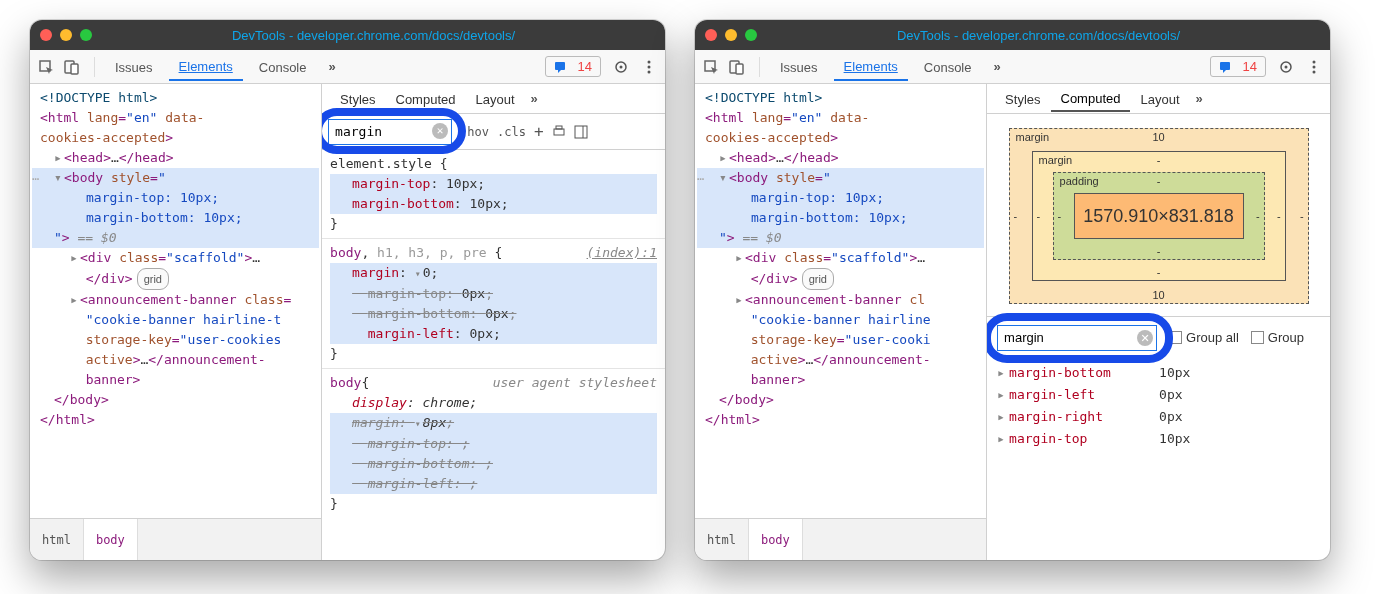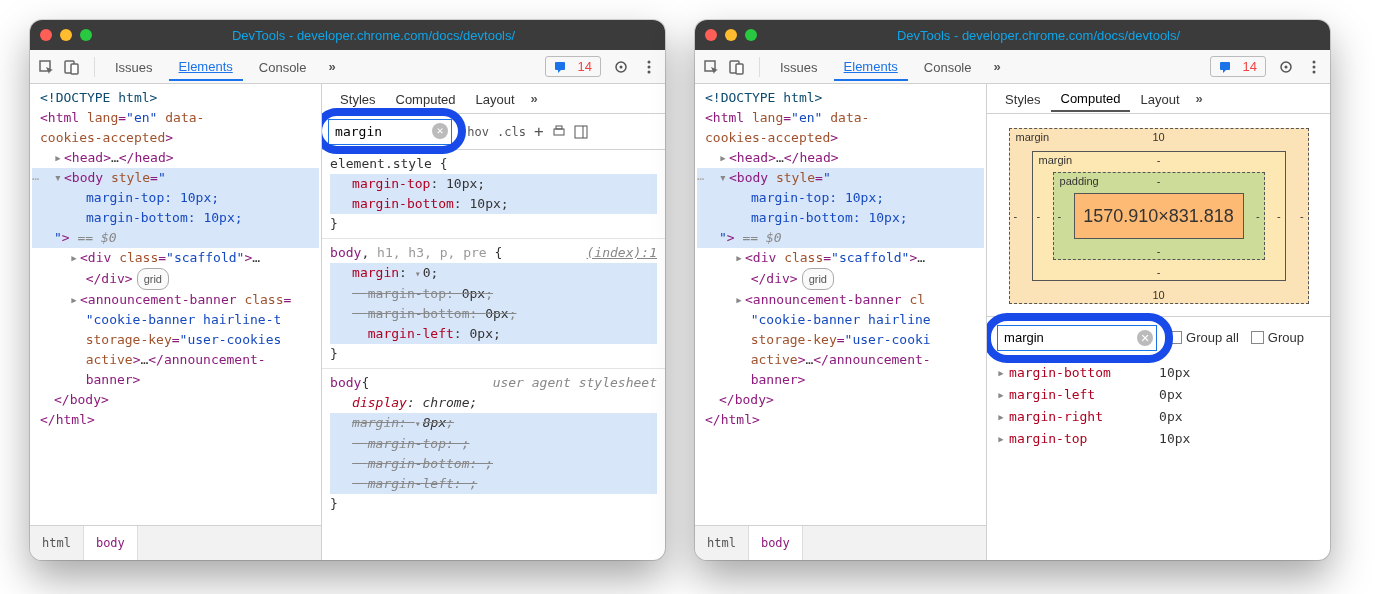--- a/index.html
+++ b/index.html
@@ -29,21 +29,21 @@
   .elements .line { white-space:nowrap; overflow:hidden; text-overflow:ellipsis; }
   .ind0{padding-left:8px;} .ind1{padding-left:22px;} .ind2{padding-left:38px;} .ind3{padding-left:54px;}
   .sel { background:#d8e6fa; }
   .doctype{color:#0c4a6e;}
   .tagp{color:#8c1b7c;} .attrn{color:#a0522d;} .attrv{color:#1549c0;}
   .txtnode{color:#333;}
   .eq0{color:#888; font-style:italic;}
   .tri{display:inline-block;width:10px;color:#888;}
   .dots3{position:absolute; left:0; color:#aaa; font-size:12px;}
   .gridchip{display:inline-block;border:1px solid #aaa;border-radius:9px;padding:0 6px;font-size:11px;color:#555;background:#fafafa;margin-left:4px;font-family:Arial;}
-  .crumbs{position:absolute;bottom:0;left:0;right:0;height:35px;background:#f2f2f2;border-top:1px solid #d0d0d0;display:flex;align-items:center;font-family:Menlo,monospace;font-size:12px;}
+  .crumbs{position:absolute;bottom:0;left:0;right:0;height:42px;background:#f2f2f2;border-top:1px solid #d0d0d0;display:flex;align-items:center;font-family:Menlo,monospace;font-size:12px;}
   .crumb{padding:0 12px;color:#555;position:relative;border-right:1px solid #ddd; height:100%; display:flex; align-items:center;}
   .crumb.active{background:#fff;color:#8c1b7c;}
   .subtabs{height:30px;border-bottom:1px solid #d0d0d0;display:flex;align-items:center;padding:0 8px;background:#fff; font-size:13px;}
   .subtab{padding:6px 10px 4px;color:#333;}
   .subtab.active{color:#000;border-bottom:2px solid #555;}
   .filterrow{height:36px;border-bottom:1px solid #d0d0d0;display:flex;align-items:center;padding:0 6px;gap:8px;color:#555;font-family:Menlo,monospace;font-size:12px;}
   .filterbox{position:relative;}
   .filterinput{height:26px;width:124px;padding:2px 24px 2px 6px;border:1px solid #1a73e8;font-family:Menlo,monospace;font-size:13px;color:#000;outline:none;}
   .clearx{position:absolute;right:4px;top:4px;width:16px;height:16px;border-radius:50%;background:#bbb;color:#fff;font-size:11px;text-align:center;line-height:16px;}
   .highlight-ring{position:absolute;border:8px solid #174ae8;border-radius:24px;pointer-events:none;}

